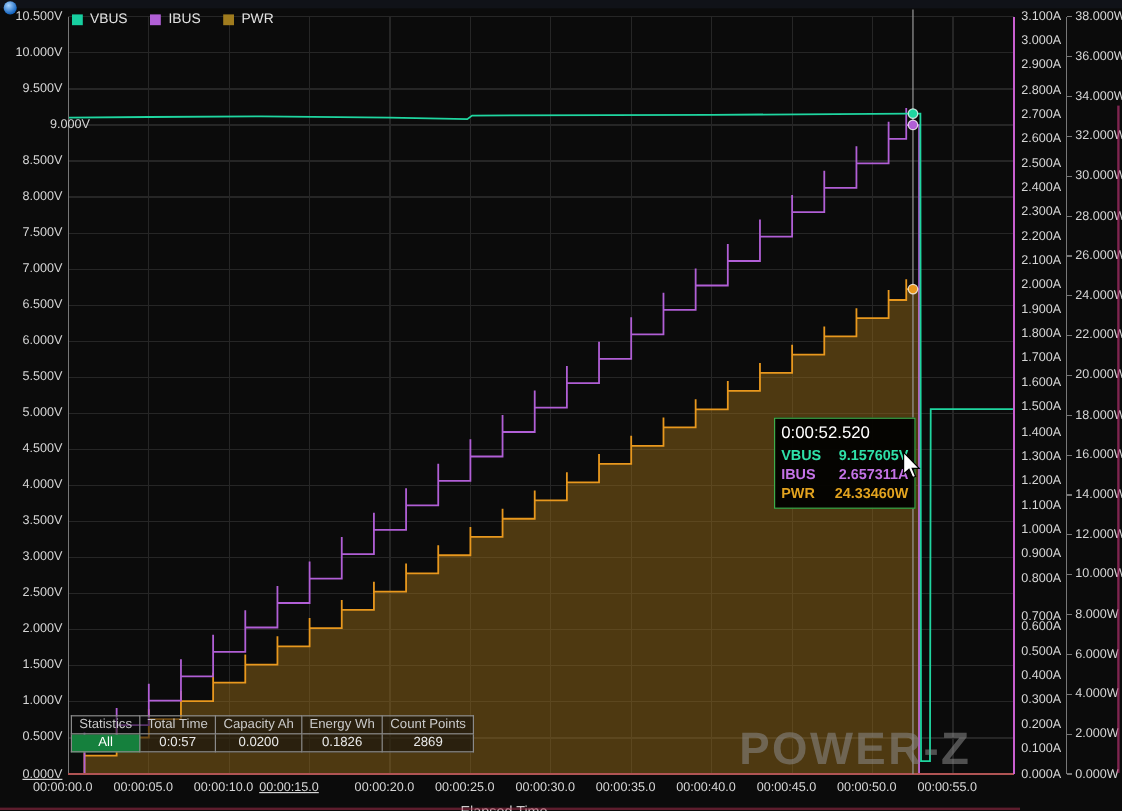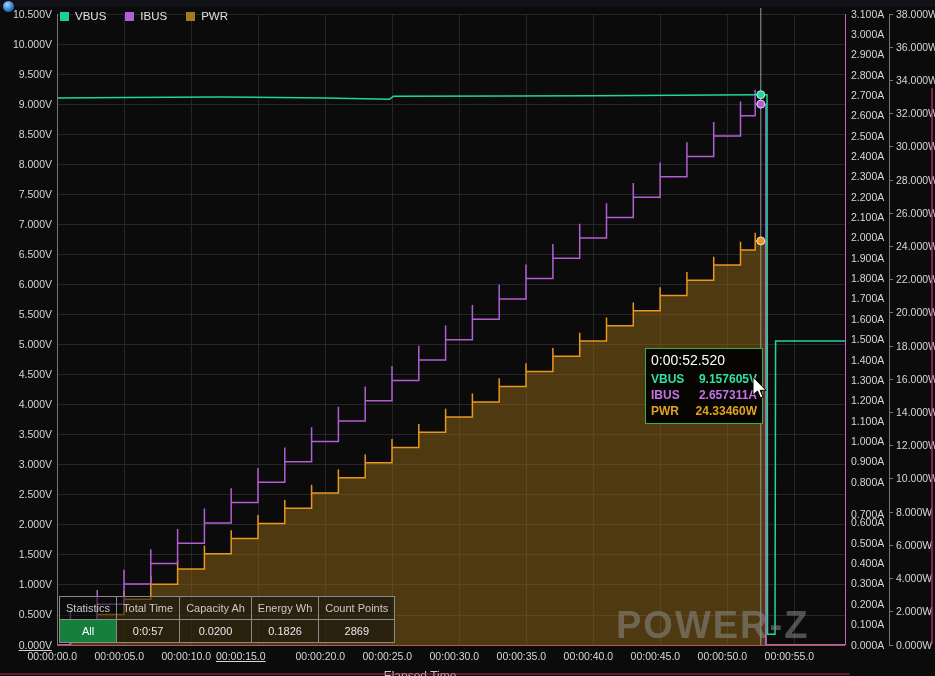--- a/index.html
+++ b/index.html
@@ -19,21 +19,21 @@
     font-size:11.5px; color:#e2e2e2; }
   .legend-item { display:flex; align-items:center; gap:6px; cursor:default; }
   .swatch { width:9px; height:9px; display:inline-block; }
   .watermark { position:absolute; left:616px; top:604px; z-index:3; font-size:38px; font-weight:bold;
     letter-spacing:2px; color:#8a8a8a; opacity:0.55; }
   #tooltip { position:absolute; left:645px; top:348px; width:118px; z-index:5;
     background:rgba(0,0,0,0.93); border:1px solid #3fae4a; padding:3px 5px 4px 5px; }
   #tooltip .ttime { font-size:14px; color:#ffffff; margin-bottom:3px; }
   #tooltip .trow { display:flex; justify-content:space-between; font-size:12px; line-height:16px; font-weight:bold; }
   #stats { position:absolute; left:59px; top:596px; z-index:5; border-collapse:collapse; font-size:11px; }
-  #stats th, #stats td { border:1px solid #8a8a8a; height:23px; padding:0 6px; text-align:center;
+  #stats th, #stats td { border:1px solid #8a8a8a; height:15px; padding:0 6px; text-align:center;
     background:rgba(12,12,12,0.55); color:#e8e8e8; font-weight:normal; white-space:nowrap; }
   #stats th { color:#c9c9c9; }
   #stats td.row-label { color:#ffffff; }
   .x-title { position:absolute; left:420px; top:669px; transform:translateX(-50%); z-index:2;
     font-size:12px; color:#cccccc; }
   .cursor-arrow { position:absolute; left:752px; top:376px; z-index:7; }
   .v-scroll-accent { position:absolute; left:931px; top:88px; width:2px; height:556px; background:#b0306e; opacity:.7; z-index:2; }
   .h-scroll-accent { position:absolute; left:0; top:673px; width:850px; height:2px; background:#b03050; opacity:.5; z-index:2; }
 </style>
 </head>
@@ -126,21 +126,21 @@
       <div class="tick" style="right: 883px; top: 398.119px;">4.000V</div>
       <div class="tick" style="right: 883px; top: 368.071px;">4.500V</div>
       <div class="tick" style="right: 883px; top: 338.024px;">5.000V</div>
       <div class="tick" style="right: 883px; top: 307.976px;">5.500V</div>
       <div class="tick" style="right: 883px; top: 277.929px;">6.000V</div>
       <div class="tick" style="right: 883px; top: 247.881px;">6.500V</div>
       <div class="tick" style="right: 883px; top: 217.833px;">7.000V</div>
       <div class="tick" style="right: 883px; top: 187.786px;">7.500V</div>
       <div class="tick" style="right: 883px; top: 157.738px;">8.000V</div>
       <div class="tick" style="right: 883px; top: 127.69px;">8.500V</div>
-      <div class="tick" style="right: 883px; top: 97.6429px;">9.000V</div>
+      <div class="tick" style="right: 860px; top: 97.6429px;">9.000V</div>
       <div class="tick" style="right: 883px; top: 67.5952px;">9.500V</div>
       <div class="tick" style="right: 883px; top: 37.5476px;">10.000V</div>
       <div class="tick" style="right: 883px; top: 7.5px;">10.500V</div>
       <div class="tick" style="left: 851px; top: 638.5px;">0.000A</div>
       <div class="tick" style="left: 851px; top: 618.145px;">0.100A</div>
       <div class="tick" style="left: 851px; top: 597.79px;">0.200A</div>
       <div class="tick" style="left: 851px; top: 577.435px;">0.300A</div>
       <div class="tick" style="left: 851px; top: 557.081px;">0.400A</div>
       <div class="tick" style="left: 851px; top: 536.726px;">0.500A</div>
       <div class="tick" style="left: 851px; top: 516.371px;">0.600A</div>

